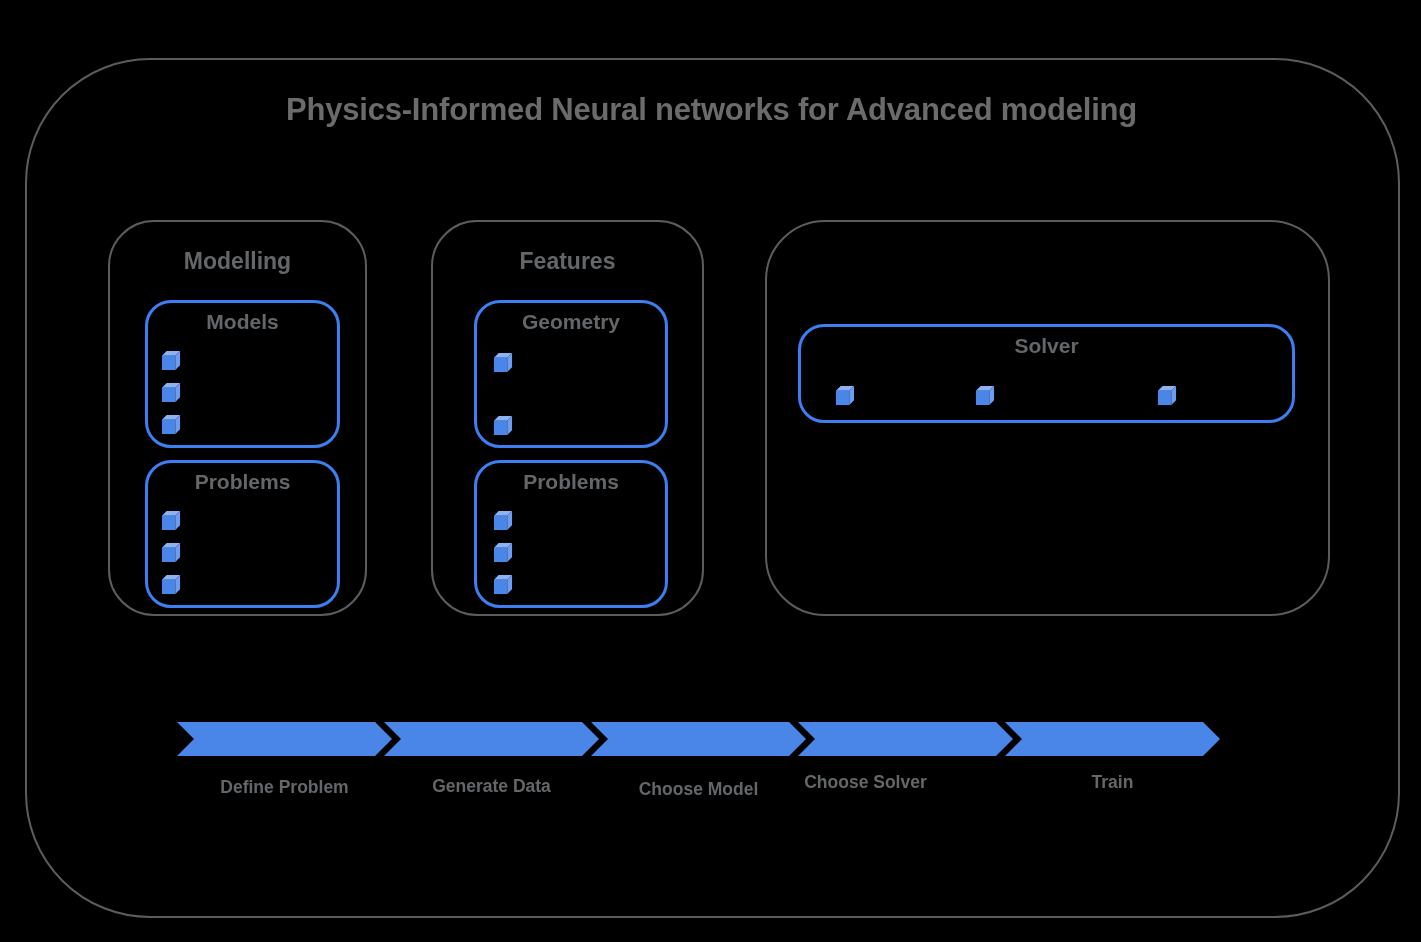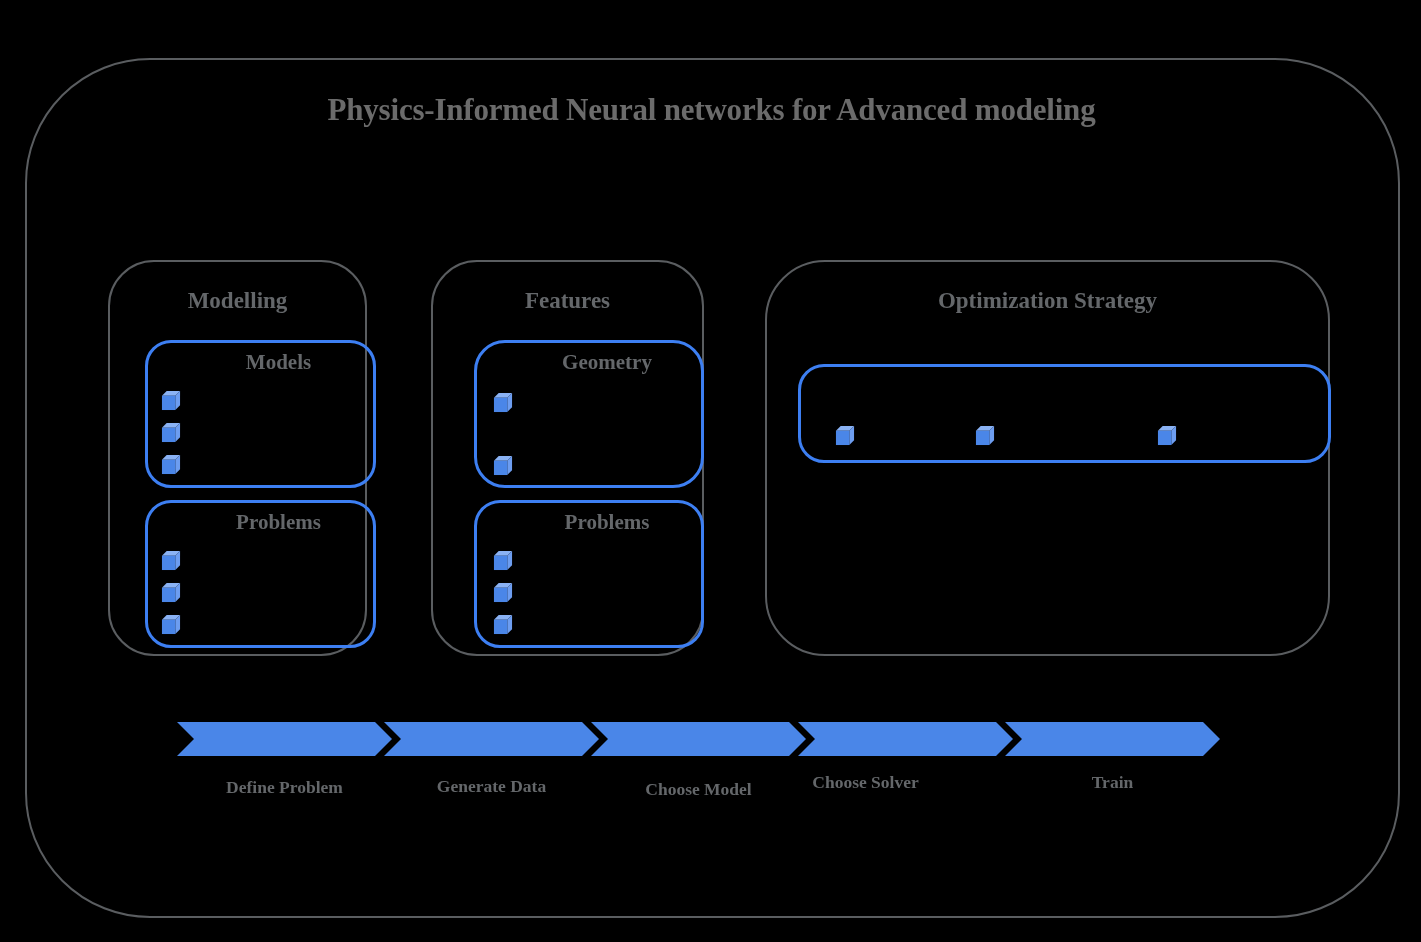--- a/index.html
+++ b/index.html
@@ -6,39 +6,39 @@
     --blue:#4a86e8;
     --blue-border:#3d7ff2;
     --gray-border:#5a5d60;
     --gray-text:#64676a;
     --title-gray:#6b6b6b;
     --bg:#000000;
   }
   html,body{margin:0;padding:0;background:var(--bg);}
   #canvas{
     position:relative;width:1421px;height:942px;background:var(--bg);
-    font-family:Liberation Serif, serif;overflow:hidden;
+    font-family:Liberation Sans, sans-serif;overflow:hidden;
   }
   .outer-frame{
     position:absolute;left:25px;top:58px;width:1371px;height:856px;
     border:2.5px solid var(--gray-border);border-radius:125px;
   }
   .main-title{
     position:absolute;left:25px;top:92px;width:1373px;text-align:center;
     font-size:31px;font-weight:bold;color:var(--title-gray);letter-spacing:-0.2px;
   }
   .section{
-    position:absolute;border:2px solid var(--gray-border);border-radius:46px;margin-top:40px;
+    position:absolute;border:2px solid var(--gray-border);border-radius:46px;
   }
   .section.opt{border-radius:60px;}
   .section-title{
     margin-top:26px;text-align:center;font-size:23px;font-weight:bold;color:var(--gray-text);
   }
   .group-box{
-    position:absolute;border:3px solid var(--blue-border);border-radius:26px;padding-left:36px;
+    position:absolute;border:3px solid var(--blue-border);border-radius:26px;
   }
   .group-title{
     margin-top:7px;text-align:center;font-size:21px;font-weight:bold;color:var(--gray-text);
   }
   .cube{position:absolute;width:20px;height:21px;display:block;}
   .flow{position:absolute;left:0;top:0;width:1421px;height:942px;pointer-events:none;}
   .chev{
     position:absolute;top:722px;width:215px;height:34px;background:var(--blue);
     clip-path:polygon(0 0, calc(100% - 17px) 0, 100% 50%, calc(100% - 17px) 100%, 0 100%, 17px 50%);
   }
@@ -91,21 +91,21 @@
       <span class="cube" style="left:13px;top:111px;"><svg width="20" height="21" viewBox="0 0 21 22" aria-hidden="true">
             <polygon points="1,6 6,1 20,1 15,6" fill="#8ab2f4"></polygon>
             <polygon points="15,6 20,1 20,16 15,21" fill="#6d9df0"></polygon>
             <rect x="1" y="6" width="14" height="15" fill="#4a86e8"></rect>
           </svg></span>
     </div>
   </div>
 
   <div class="section" style="left:431px;top:220px;width:269px;height:392px;">
     <div class="section-title">Features</div>
-    <div class="group-box" style="left:41px;top:78px;width:188px;height:142px;border-radius:31px;">
+    <div class="group-box" style="left:41px;top:78px;width:188px;height:142px;">
       <div class="group-title">Geometry</div>
       <span class="cube" style="left:16px;top:49px;"><svg width="20" height="21" viewBox="0 0 21 22" aria-hidden="true">
             <polygon points="1,6 6,1 20,1 15,6" fill="#8ab2f4"></polygon>
             <polygon points="15,6 20,1 20,16 15,21" fill="#6d9df0"></polygon>
             <rect x="1" y="6" width="14" height="15" fill="#4a86e8"></rect>
           </svg></span>
       <span class="cube" style="left:16px;top:112px;"><svg width="20" height="21" viewBox="0 0 21 22" aria-hidden="true">
             <polygon points="1,6 6,1 20,1 15,6" fill="#8ab2f4"></polygon>
             <polygon points="15,6 20,1 20,16 15,21" fill="#6d9df0"></polygon>
             <rect x="1" y="6" width="14" height="15" fill="#4a86e8"></rect>
@@ -125,22 +125,22 @@
           </svg></span>
       <span class="cube" style="left:16px;top:111px;"><svg width="20" height="21" viewBox="0 0 21 22" aria-hidden="true">
             <polygon points="1,6 6,1 20,1 15,6" fill="#8ab2f4"></polygon>
             <polygon points="15,6 20,1 20,16 15,21" fill="#6d9df0"></polygon>
             <rect x="1" y="6" width="14" height="15" fill="#4a86e8"></rect>
           </svg></span>
     </div>
   </div>
 
   <div class="section opt" style="left:765px;top:220px;width:561px;height:392px;">
-    <div class="section-title">Optimization Strategy</div>
     <div class="group-box" style="left:31px;top:102px;width:491px;height:93px;">
+      <div class="group-title">Solver</div>
       <span class="cube" style="left:34px;top:58px;"><svg width="20" height="21" viewBox="0 0 21 22" aria-hidden="true">
             <polygon points="1,6 6,1 20,1 15,6" fill="#8ab2f4"></polygon>
             <polygon points="15,6 20,1 20,16 15,21" fill="#6d9df0"></polygon>
             <rect x="1" y="6" width="14" height="15" fill="#4a86e8"></rect>
           </svg></span>
       <span class="cube" style="left:174px;top:58px;"><svg width="20" height="21" viewBox="0 0 21 22" aria-hidden="true">
             <polygon points="1,6 6,1 20,1 15,6" fill="#8ab2f4"></polygon>
             <polygon points="15,6 20,1 20,16 15,21" fill="#6d9df0"></polygon>
             <rect x="1" y="6" width="14" height="15" fill="#4a86e8"></rect>
           </svg></span>

